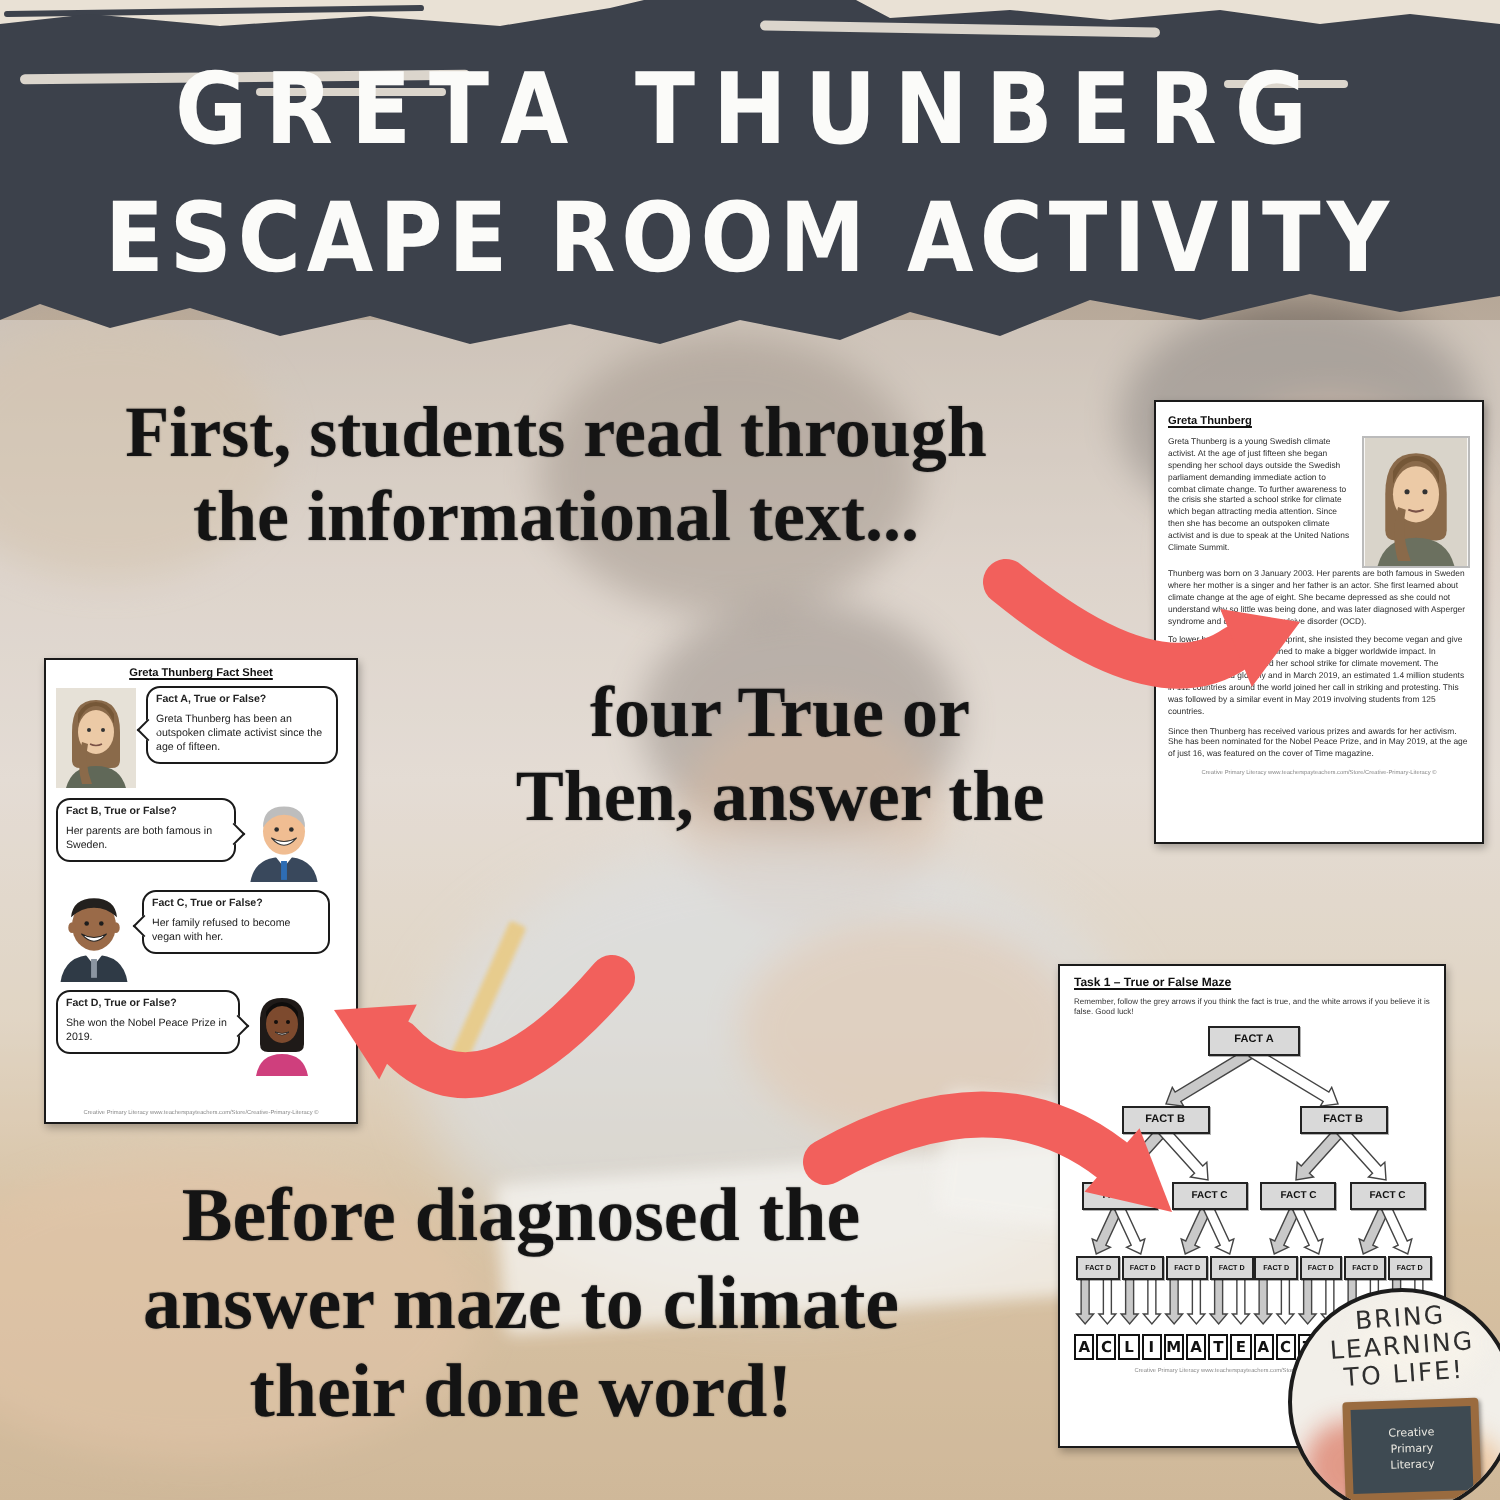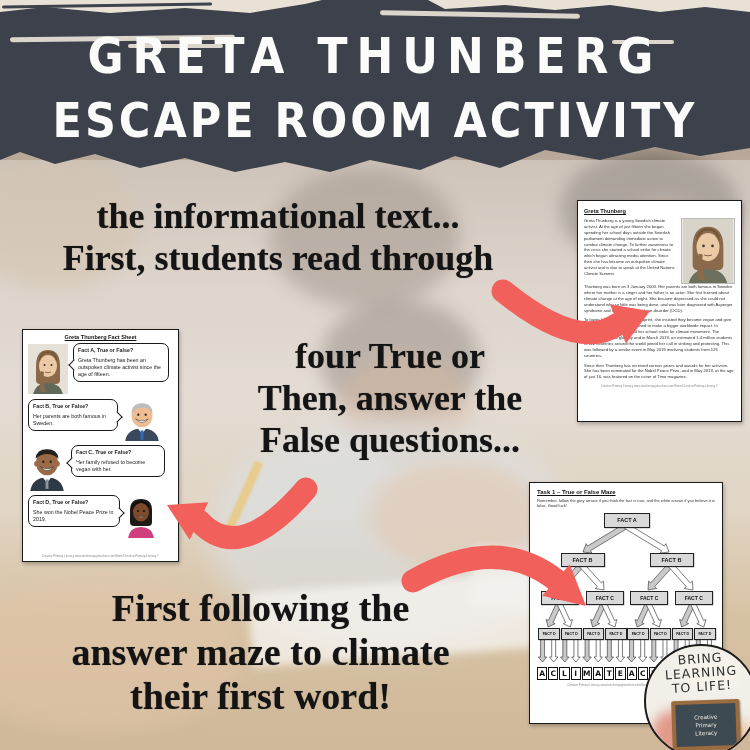--- a/index.html
+++ b/index.html
@@ -103,32 +103,31 @@
   <div class="banner">
     <div class="chalk ck1"></div>
     <div class="chalk ck2"></div>
     <div class="chalk ck3"></div>
     <div class="chalk ck4"></div>
     <div class="banner-line bl1">GRETA THUNBERG</div>
     <div class="banner-line bl2">ESCAPE ROOM ACTIVITY</div>
   </div>
 
   <div class="caption c1">
+    <div>First, students read through</div>
     <div>the informational text...</div>
-    <div>First, students read through</div>
   </div>
   <div class="caption c2">
     <div>four True or</div>
     <div>Then, answer the</div>
-    <div>False questions...</div>
   </div>
   <div class="caption c3">
-    <div>First following the</div>
+    <div>Before diagnosed the</div>
     <div>answer maze to climate</div>
-    <div>their first word!</div>
+    <div>their done word!</div>
   </div>
 
   <div class="doc docA">
     <div class="docA-title">Greta Thunberg</div>
     <div class="docA-top">
       <p class="docA-p">Greta Thunberg is a young Swedish climate activist. At the age of just fifteen she began spending her school days outside the Swedish parliament demanding immediate action to combat climate change. To further awareness to the crisis she started a school strike for climate which began attracting media attention. Since then she has become an outspoken climate activist and is due to speak at the United Nations Climate Summit.</p>
       <svg class="greta-lg" viewBox="0 0 40 50">
         <rect width="40" height="50" fill="#d9d4ca"></rect>
         <path d="M8 22 Q8 6 20 6 Q32 6 32 22 L32 36 Q32 40 28 40 L12 40 Q8 40 8 36 Z" fill="#8a6a4a"></path>
         <ellipse cx="20" cy="22" rx="9" ry="11" fill="#eccaa6"></ellipse>

